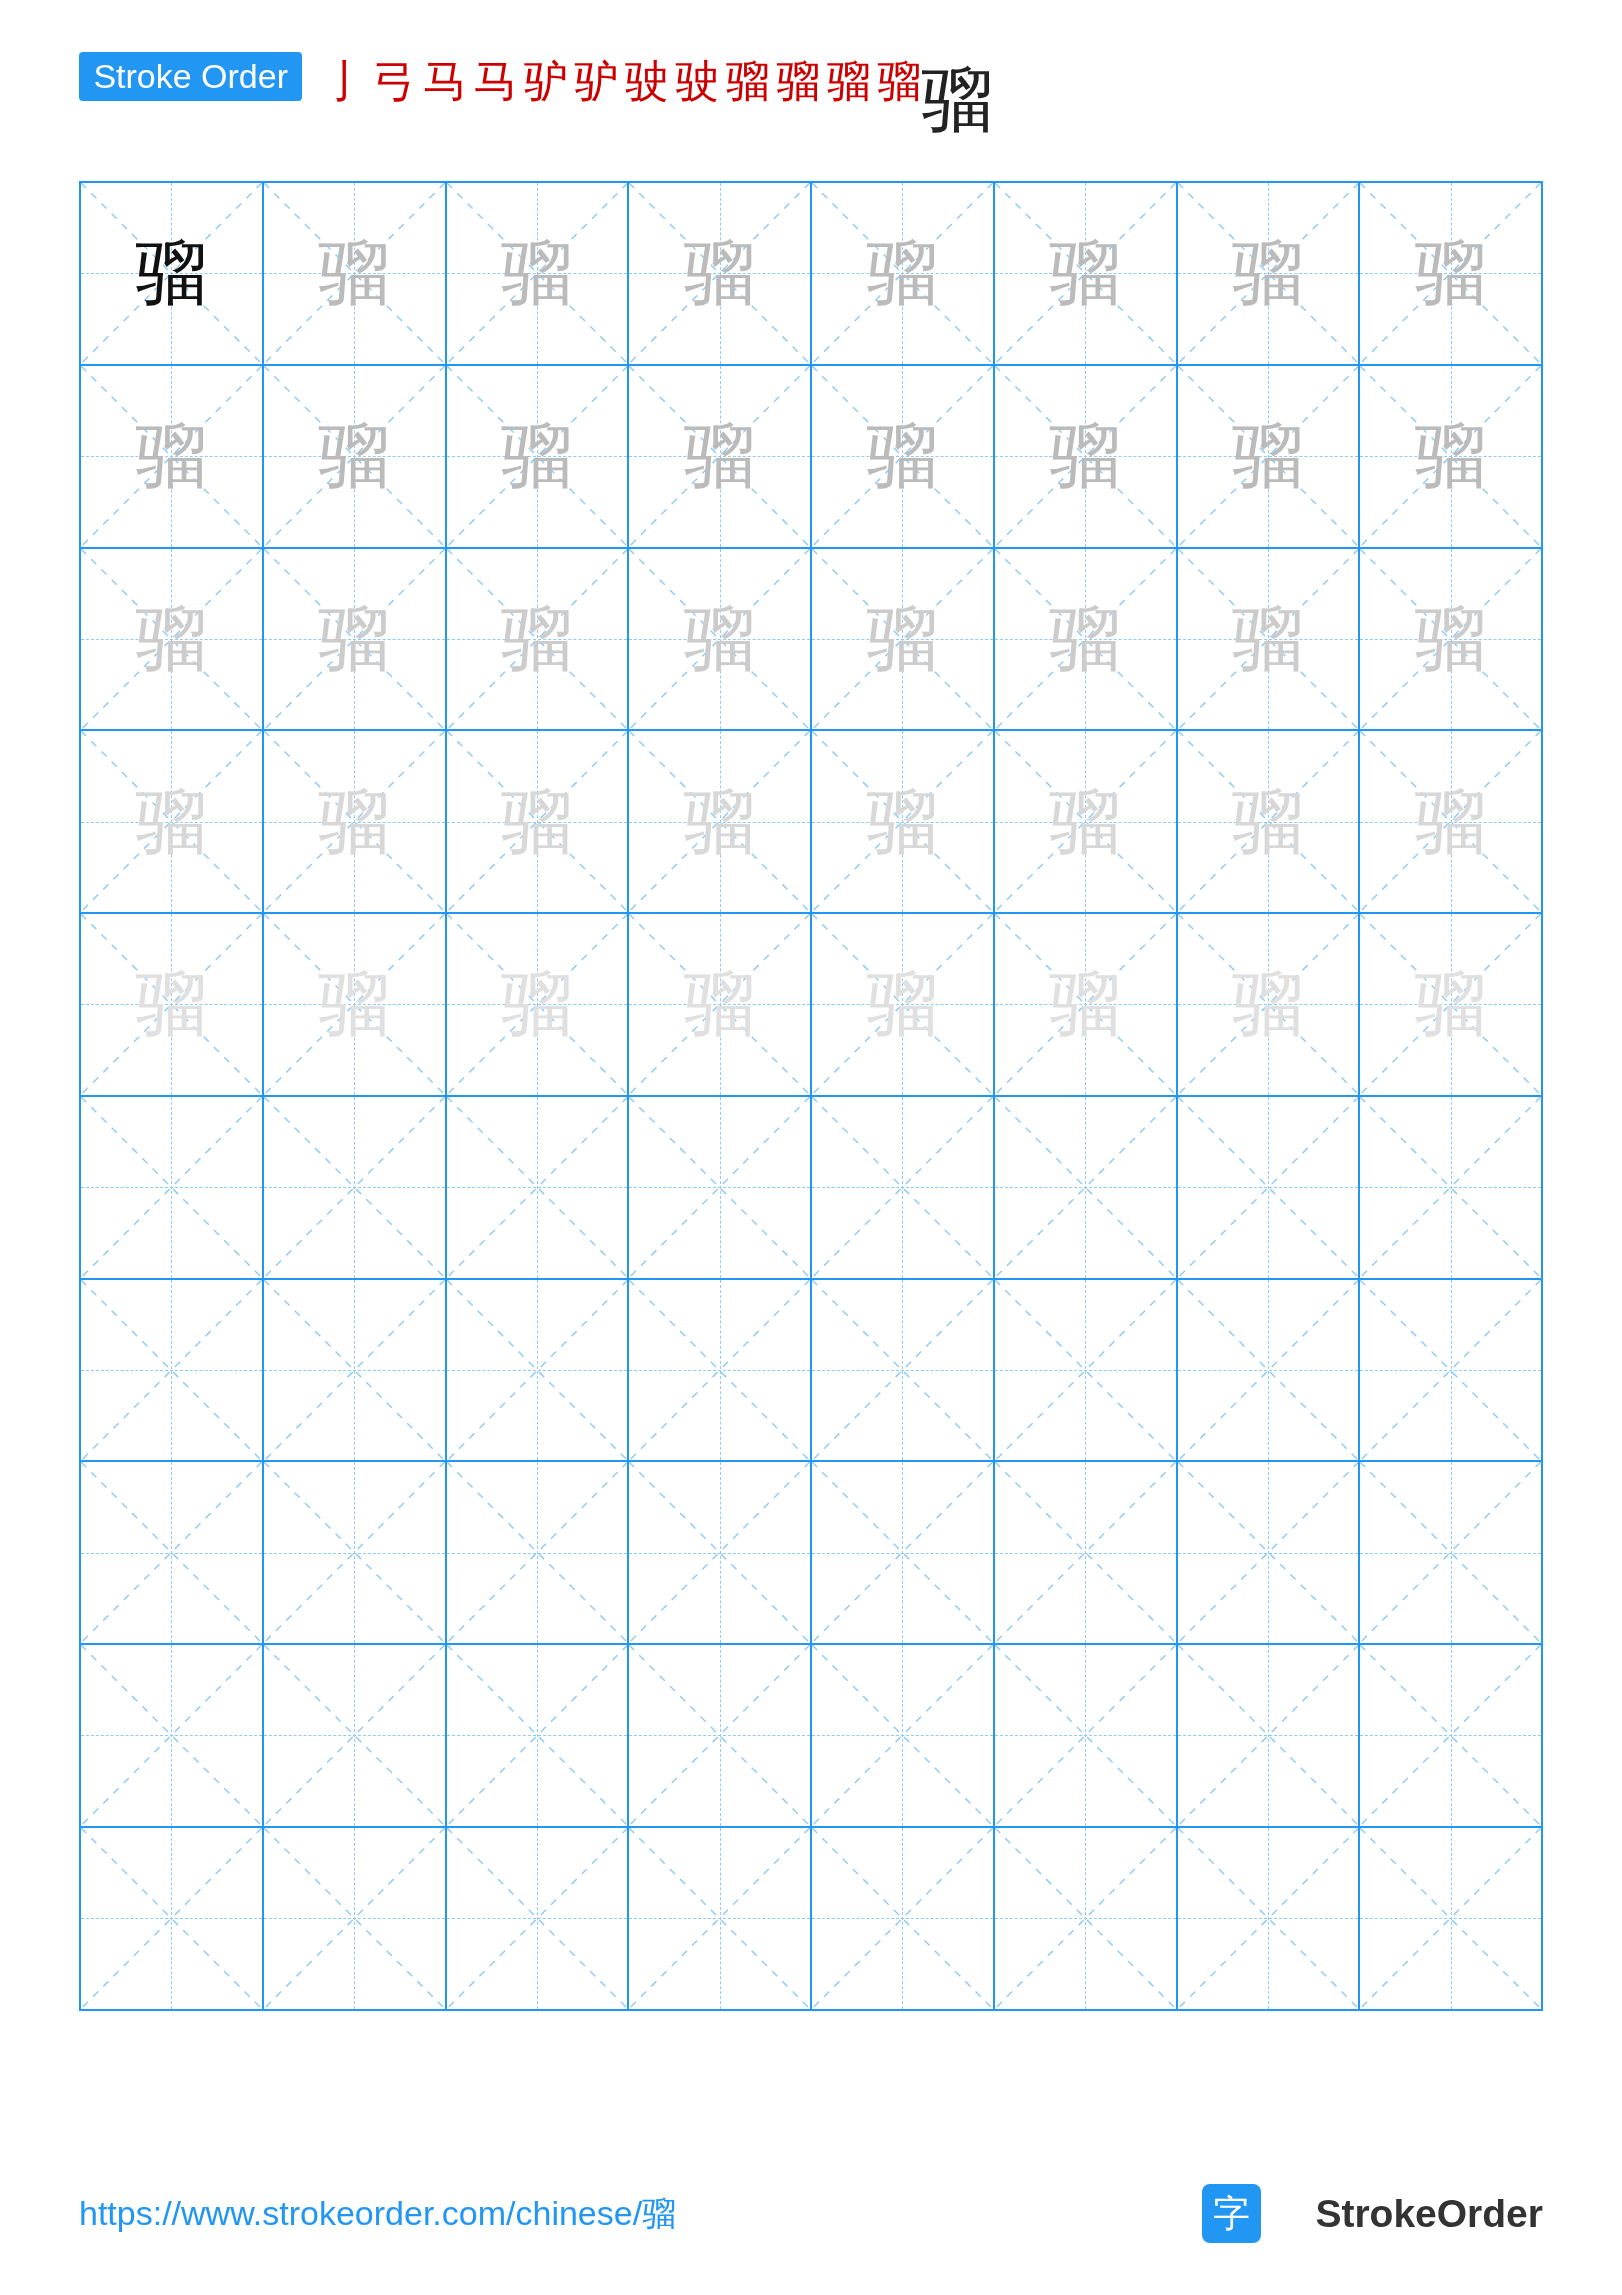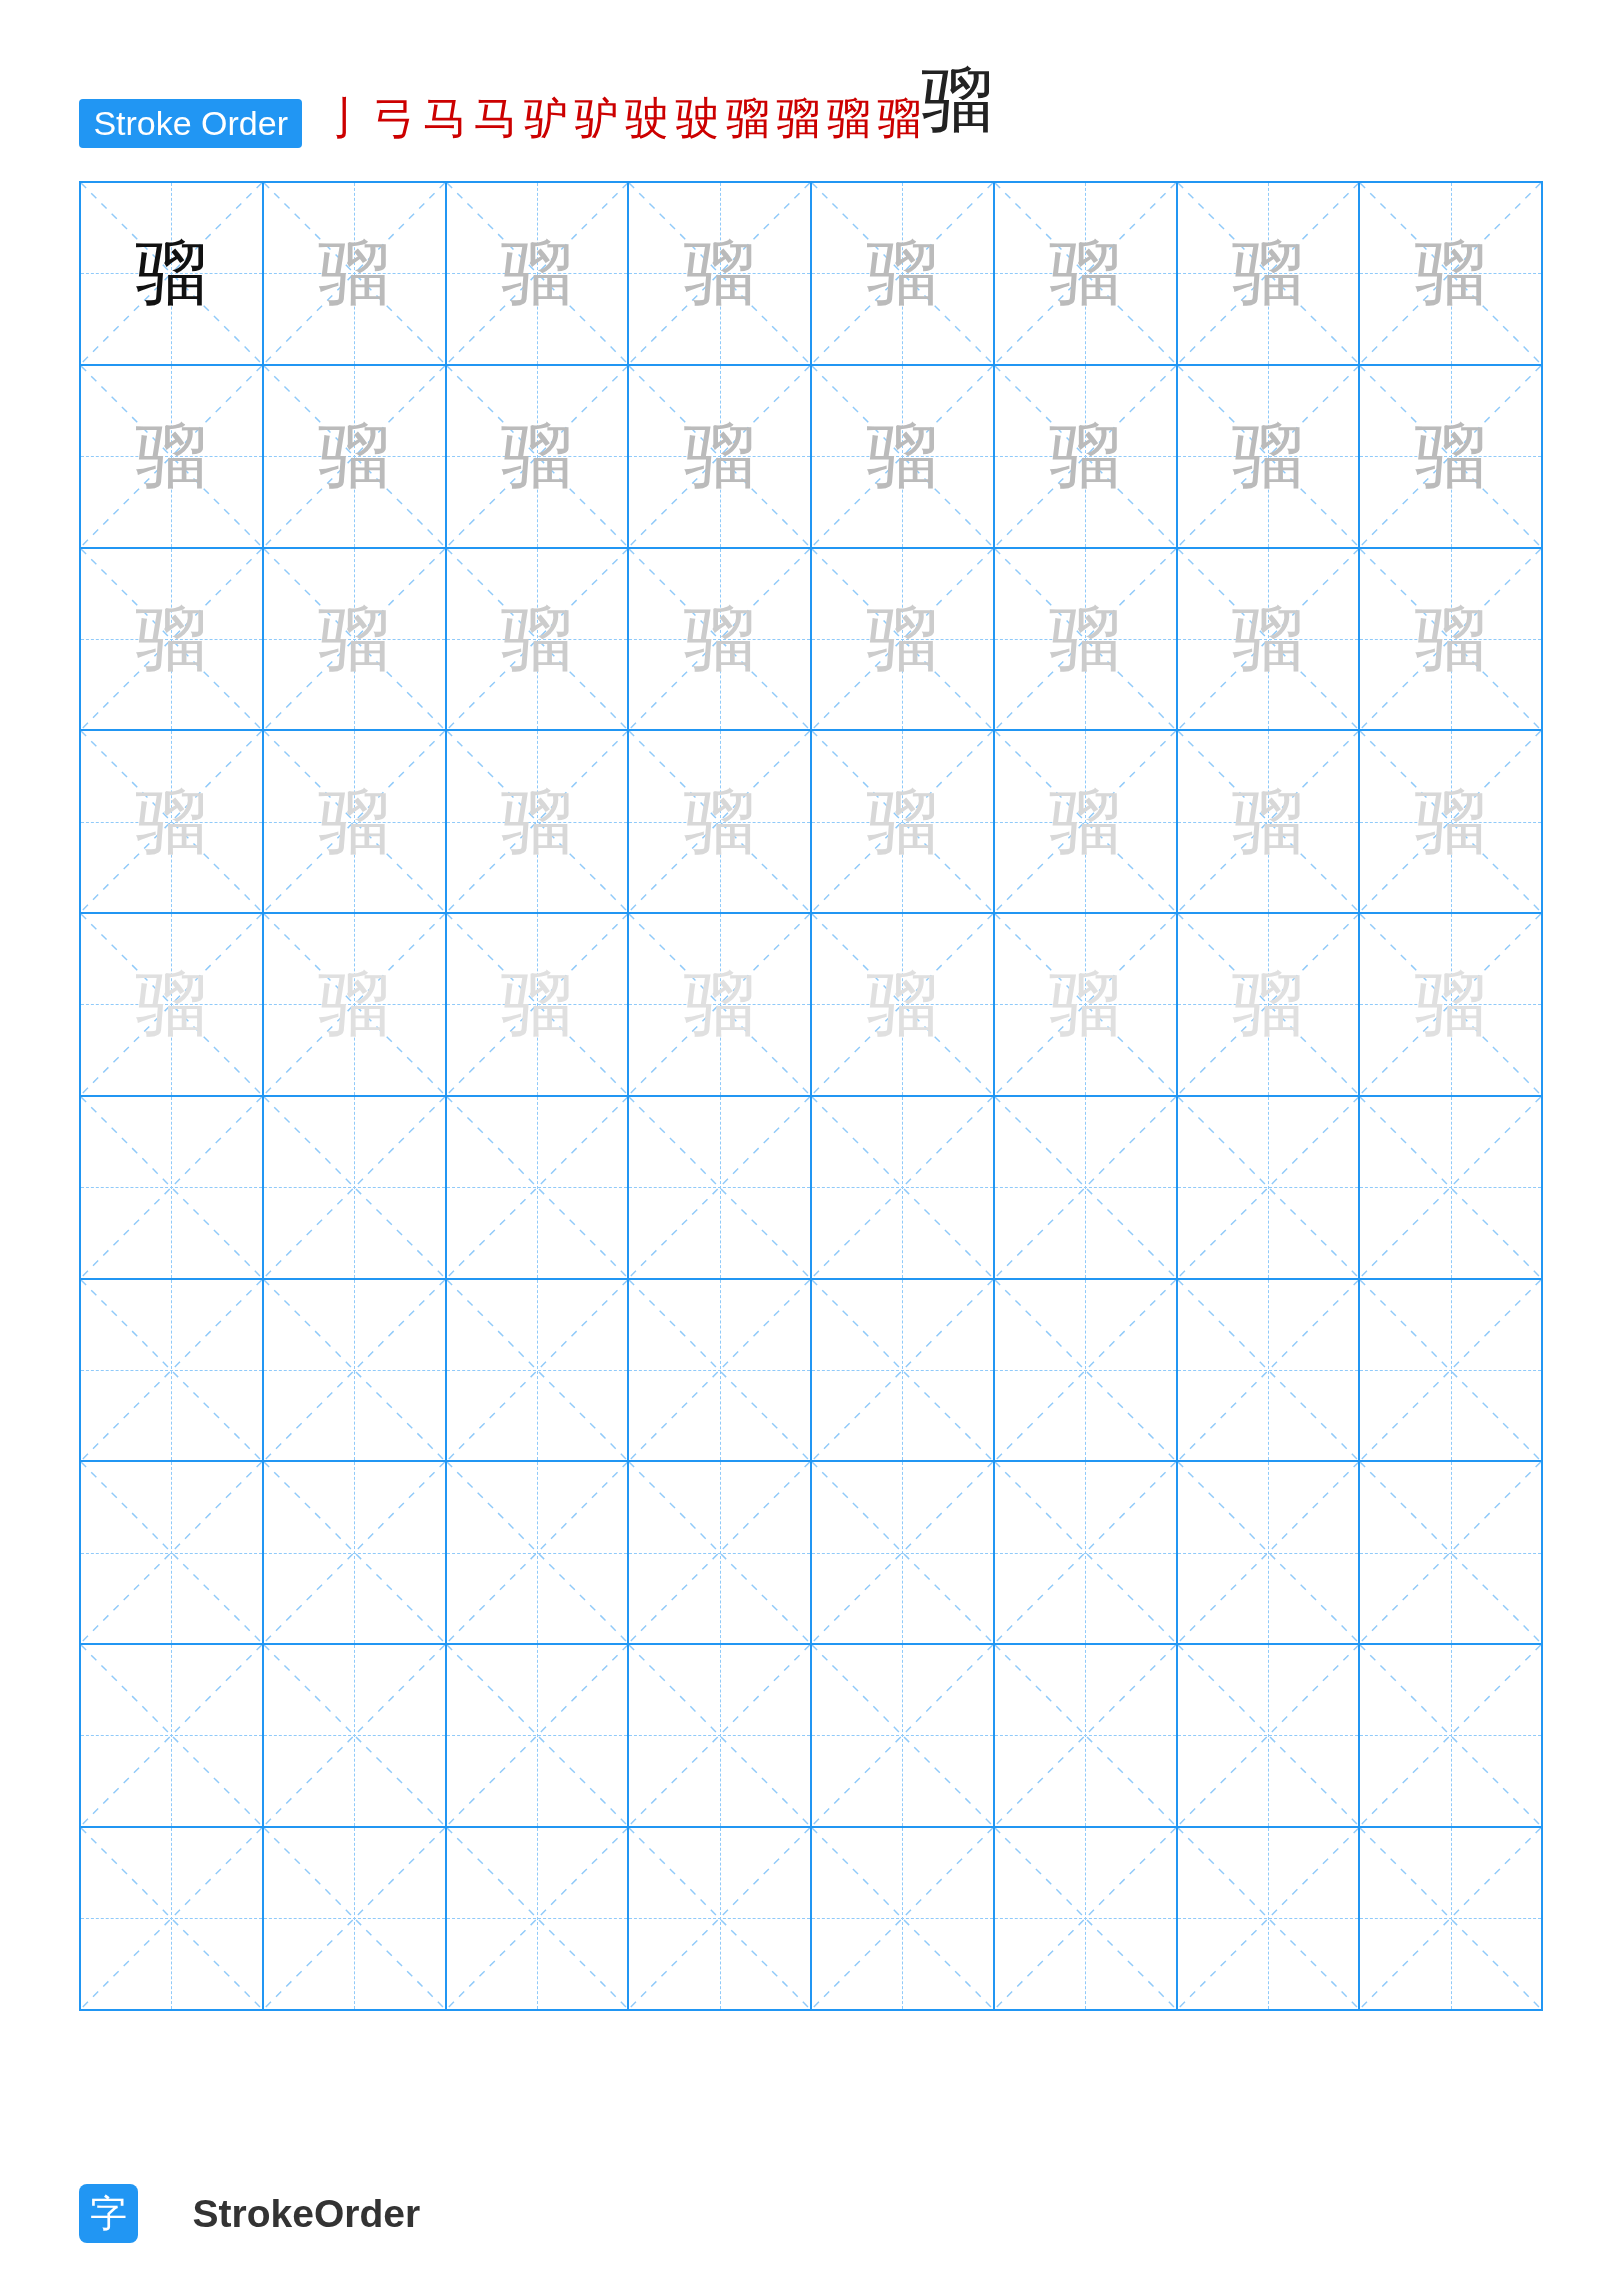--- a/index.html
+++ b/index.html
@@ -27,21 +27,21 @@
       margin-bottom: 39px;
       text-align: center;
     }
 
     .title-char {
       color: #2196F3;
     }
 
     .stroke-order-row {
       display: flex;
-      align-items: flex-end;
+      align-items: flex-start;
       width: 100%;
       margin-bottom: 33px;
       flex-wrap: wrap;
     }
 
     .stroke-order-label {
       background: #2196F3;
       color: #fff;
       font-size: 34px;
       padding: 5.2px 14.4px;
@@ -708,20 +708,21 @@
       </div>
       <div class="grid-cell">
         <svg class="diag-svg" viewBox="0 0 100 100" preserveAspectRatio="none">
           <line x1="0" y1="0" x2="100" y2="100" stroke="#90CAF9" stroke-width="0.8" stroke-dasharray="4,4"></line>
           <line x1="100" y1="0" x2="0" y2="100" stroke="#90CAF9" stroke-width="0.8" stroke-dasharray="4,4"></line>
         </svg>
       </div>
     </div>
 
   <div class="footer">
+    <span class="footer-url">https://www.strokeorder.com/chinese/骝</span>
     <div class="footer-logo">
       <div class="footer-logo-icon">
         <span>字</span>
       </div>
       <span class="footer-logo-text">StrokeOrder</span>
     </div>
   </div>
 
 </div>
 

